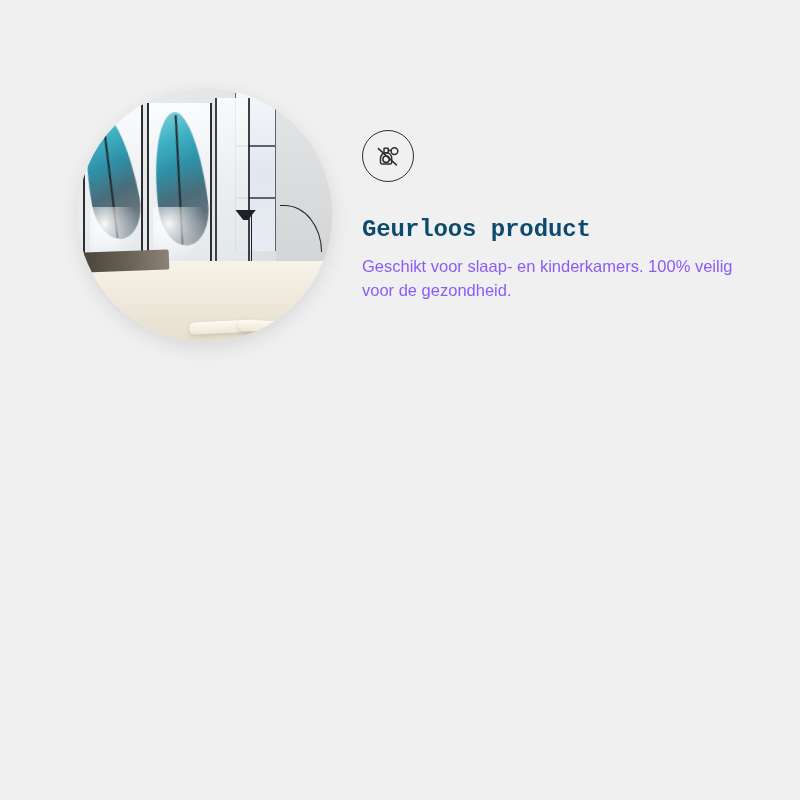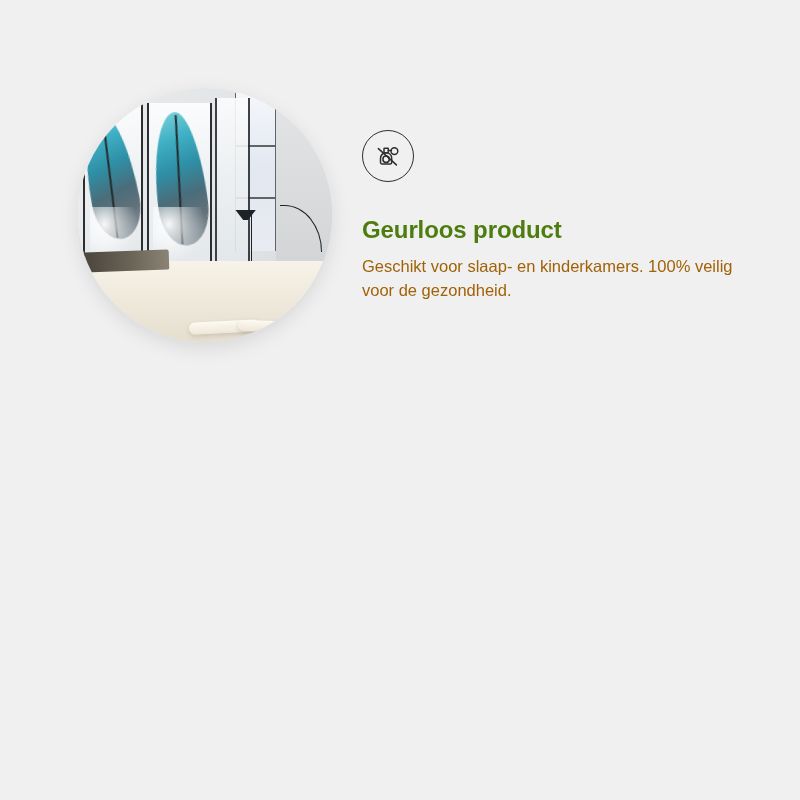--- a/index.html
+++ b/index.html
@@ -169,35 +169,35 @@
     border: 1.6px solid #2e2e2e;
     display: flex;
     align-items: center;
     justify-content: center;
     box-sizing: border-box;
   }
   .icon-badge svg { display: block; }
 
   .feature-title {
     margin: 0;
-    font-family: Liberation Sans, sans-serif;
+    font-family: Liberation Mono, monospace;
     font-size: 24px;
     font-weight: 700;
-    color: #4d7c0f;
+    color: #0c4a6e;
     letter-spacing: -0.1px;
     line-height: 1.2;
   }
   #text-0 .feature-title { margin-top: 34px; }
 
   .feature-desc {
     margin: 10px 0 0 0;
     font-family: "Liberation Sans", sans-serif;
     font-size: 16.5px;
     font-weight: 400;
-    color: #a16207;
+    color: #8b5cf6;
     line-height: 1.45;
     max-width: 382px;
   }
 </style>
 </head>
 <body>
 
 <div class="page">
 
   <section id="block-0" class="feature-block">

